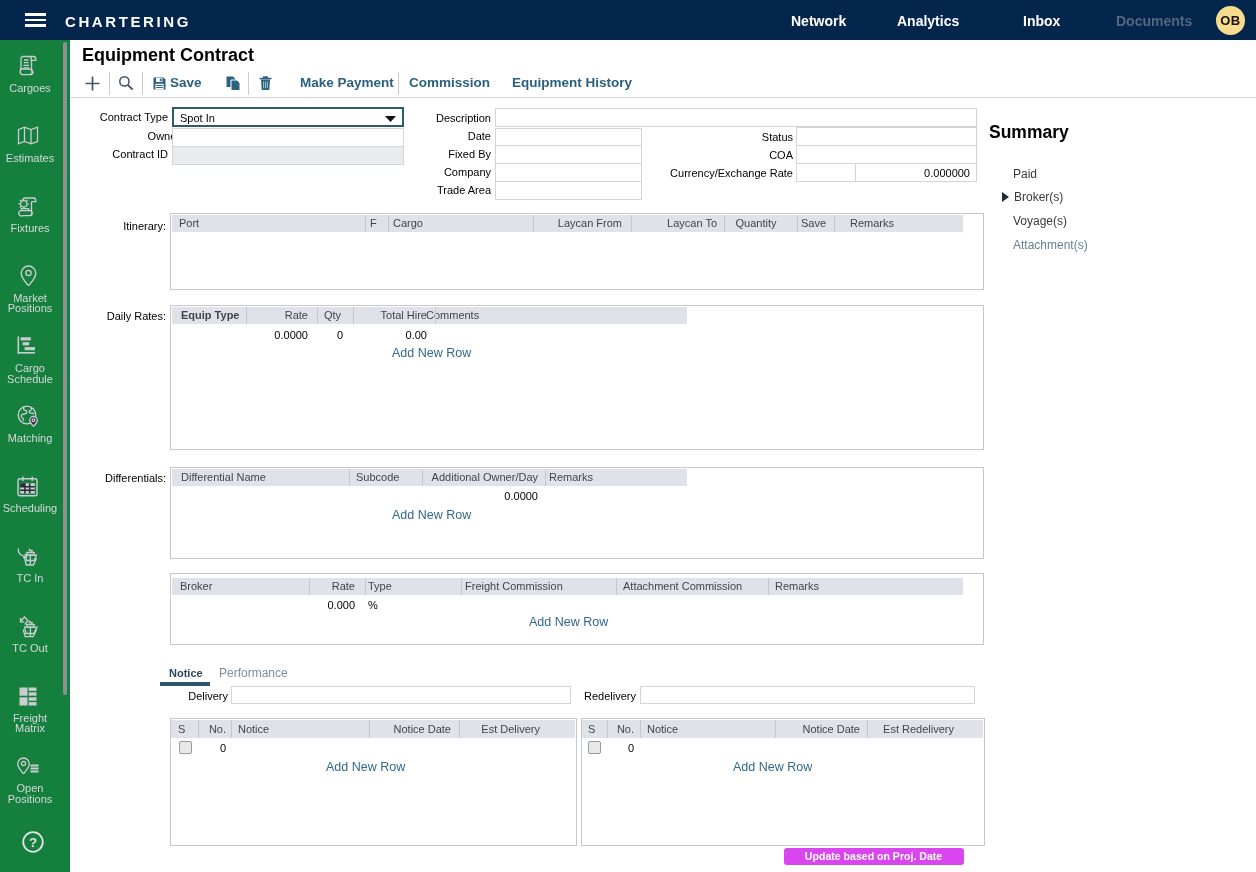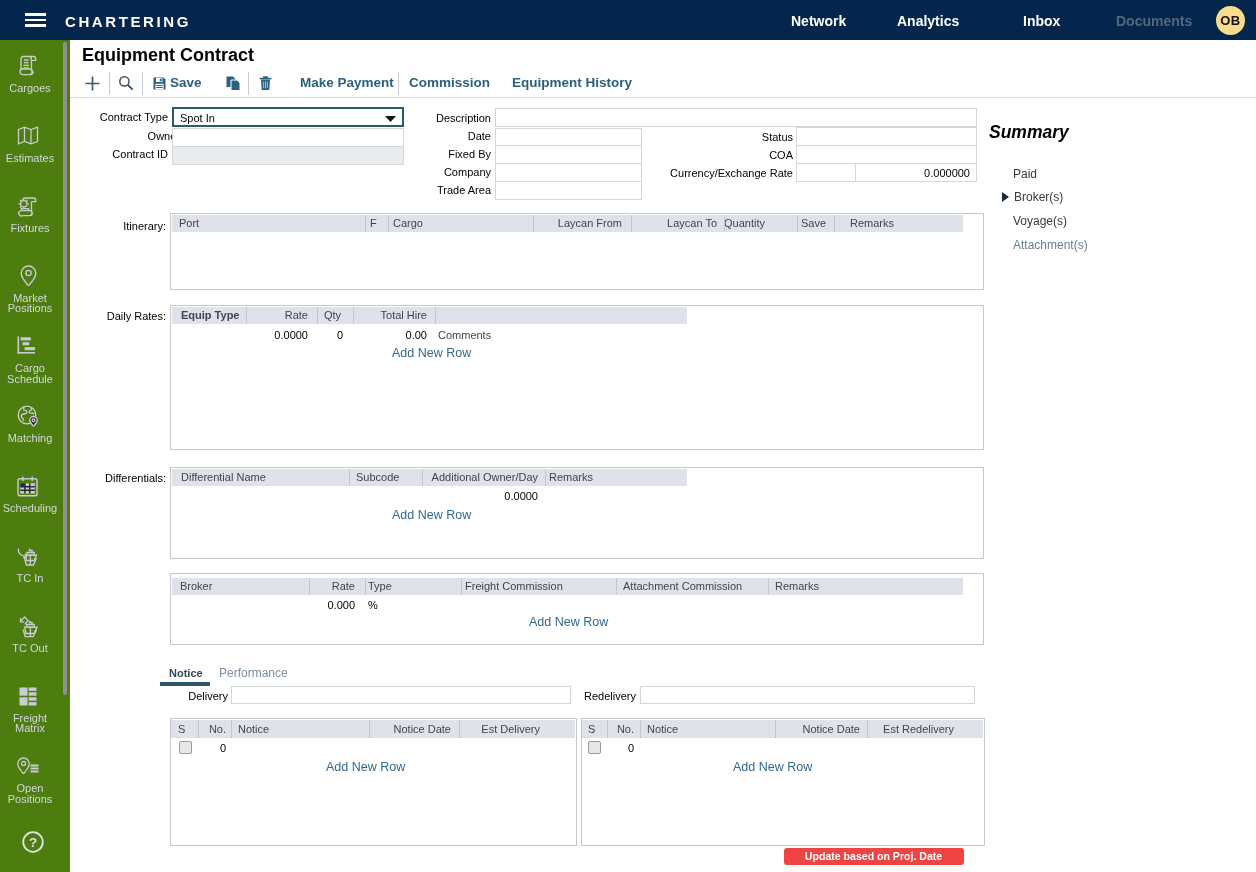--- a/index.html
+++ b/index.html
@@ -7,21 +7,21 @@
 body { font-family:"Liberation Sans", sans-serif; background:#fff; position:relative; }
 .abs { position:absolute; }
 
 #topbar { position:absolute; left:0; top:0; width:1256px; height:40px; background:#04254c; }
 #topbar .burger { position:absolute; left:25px; top:13px; width:21px; height:15px; }
 #topbar .burger div { height:2.5px; background:#fff; margin-bottom:3px; }
 #brand { position:absolute; left:65px; top:13px; color:#fff; font-size:15px; font-weight:bold; letter-spacing:2.6px; }
 .topnav { position:absolute; top:13px; color:#fff; font-size:14px; font-weight:bold; }
 #avatar { position:absolute; left:1216px; top:6px; width:29px; height:29px; border-radius:50%; background:#f7dc8e; color:#18120a; font-weight:bold; font-size:13px; text-align:center; line-height:29px; letter-spacing:0.5px; }
 
-#sidebar { position:absolute; left:0; top:40px; width:70px; height:832px; background:#4d7c0f; }
+#sidebar { position:absolute; left:0; top:40px; width:70px; height:832px; background:#15803d; }
 #sbthumb { position:absolute; left:63px; top:2px; width:4px; height:653px; background:#8d9196; border-radius:2px; }
 .sblbl { position:absolute; left:0; width:60px; text-align:center; color:#d5d8db; font-size:11px; line-height:10.5px; }
 
 .lbl { position:absolute; font-size:11px; color:#000; text-align:right; white-space:nowrap; }
 .fld { position:absolute; background:#fff; border:1px solid #d2d5d9; }
 .fldg { position:absolute; background:#eaebee; border:1px solid #d2d5d9; }
 .hdrcell { position:absolute; font-size:11px; color:#40454c; white-space:nowrap; }
 .val { position:absolute; font-size:11px; color:#000; white-space:nowrap; }
 .addrow { position:absolute; font-size:12.5px; color:#34688c; white-space:nowrap; }
 .box { position:absolute; border:1px solid #c6c8cb; background:#fff; }
@@ -216,56 +216,56 @@
 <div class="lbl" style="left:600px; top:131px; width:193px;">Status</div>
 <div class="lbl" style="left:600px; top:149px; width:193px;">COA</div>
 <div class="lbl" style="left:600px; top:167px; width:193px;">Currency/Exchange Rate</div>
 <div class="fld" style="left:796px; top:127px; width:181px; height:19px;"></div>
 <div class="fld" style="left:796px; top:145px; width:181px; height:19px;"></div>
 <div class="fld" style="left:796px; top:163px; width:60px; height:19px;"></div>
 <div class="fld" style="left:855px; top:163px; width:122px; height:19px;">
     <div class="abs" style="right:6px; top:3px; font-size:11px;padding-left:16px;">0.000000</div>
   </div>
 
-<div class="abs" style="left:989px; top:122px; font-size:17.5px; font-weight:bold; color:#000;font-style:italic;">Summary</div>
+<div class="abs" style="left:989px; top:122px; font-size:17.5px; font-weight:bold; color:#000;">Summary</div>
 <div class="abs" style="left:1013px; top:167px; font-size:12px; color:#3a3a3a;">Paid</div>
 <svg class="abs" style="left:1002px; top:192px;" width="7" height="10" viewBox="0 0 7 10">
     <path d="M0 0 L7 5 L0 10 z" fill="#1c2c3c"></path>
   </svg>
 <div class="abs" style="left:1014px; top:189.5px; font-size:12px; color:#3a3a3a;">Broker(s)</div>
 <div class="abs" style="left:1013px; top:214px; font-size:12px; color:#3a3a3a;">Voyage(s)</div>
 <div class="abs" style="left:1013px; top:238px; font-size:12px; color:#68808f;">Attachment(s)</div>
 
 <div class="tblbl" style="left:0; top:220px; width:166px;">Itinerary:</div>
 <div class="box" style="left:170px; top:213px; width:814px; height:77px;"></div>
 <div class="thead" style="left:172px; top:215px; width:791px; height:17px;"></div>
 <div class="hdrcell" style="left:179px; top:217px;">Port</div>
 <div class="hdrcell" style="left:370px; top:217px;">F</div>
 <div class="hdrcell" style="left:393px; top:217px;">Cargo</div>
 <div class="hdrcell" style="left:533px; top:217px; width:89px; text-align:right;">Laycan From</div>
 <div class="hdrcell" style="left:631px; top:217px; width:86px; text-align:right;">Laycan To</div>
-<div class="hdrcell" style="left:724px; top:217px; width:64px; text-align:left;">Quantity</div>
+<div class="hdrcell" style="left:724px; top:217px; width:64px; text-align:center;">Quantity</div>
 <div class="hdrcell" style="left:801px; top:217px;">Save</div>
 <div class="hdrcell" style="left:850px; top:217px;">Remarks</div>
 <div class="vsep" style="left:365px; top:215px; height:17px;"></div>
 <div class="vsep" style="left:388px; top:215px; height:17px;"></div>
 <div class="vsep" style="left:533px; top:215px; height:17px;"></div>
 <div class="vsep" style="left:631px; top:215px; height:17px;"></div>
 <div class="vsep" style="left:724px; top:215px; height:17px;"></div>
 <div class="vsep" style="left:797px; top:215px; height:17px;"></div>
 <div class="vsep" style="left:834px; top:215px; height:17px;"></div>
 
 <div class="tblbl" style="left:0; top:310px; width:166px;">Daily Rates:</div>
 <div class="box" style="left:170px; top:305px; width:814px; height:145px;"></div>
 <div class="thead" style="left:172px; top:307px; width:515px; height:17px;"></div>
 <div class="hdrcell" style="left:181px; top:309px;font-weight:bold;">Equip Type</div>
 <div class="hdrcell" style="left:246px; top:309px; width:62px; text-align:right;">Rate</div>
 <div class="hdrcell" style="left:324px; top:309px;">Qty</div>
 <div class="hdrcell" style="left:353px; top:309px; width:74px; text-align:right;">Total Hire</div>
-<div class="hdrcell" style="left:438px; top:309px;margin-top:20px;">Comments</div>
+<div class="hdrcell" style="left:426px; top:309px;">Comments</div>
 <div class="vsep" style="left:246px; top:307px; height:17px;"></div>
 <div class="vsep" style="left:317px; top:307px; height:17px;"></div>
 <div class="vsep" style="left:353px; top:307px; height:17px;"></div>
 <div class="vsep" style="left:435px; top:307px; height:17px;"></div>
 <div class="val" style="left:246px; top:329px; width:62px; text-align:right;">0.0000</div>
 <div class="val" style="left:317px; top:329px; width:26px; text-align:right;">0</div>
 <div class="val" style="left:353px; top:329px; width:74px; text-align:right;">0.00</div>
 <div class="addrow" style="left:392px; top:346px;">Add New Row</div>
 
 <div class="tblbl" style="left:0; top:472px; width:166px;">Differentials:</div>
@@ -330,13 +330,13 @@
 <div class="hdrcell" style="left:775px; top:723px; width:85px; text-align:right;">Notice Date</div>
 <div class="hdrcell" style="left:867px; top:723px; width:87px; text-align:right;">Est Redelivery</div>
 <div class="vsep" style="left:607px; top:720px; height:18px;"></div>
 <div class="vsep" style="left:640px; top:720px; height:18px;"></div>
 <div class="vsep" style="left:775px; top:720px; height:18px;"></div>
 <div class="vsep" style="left:867px; top:720px; height:18px;"></div>
 <div class="abs" style="left:588px; top:741px; width:13px; height:13px; background:#e8e8e8; border:1px solid #9a9a9a; border-radius:2px;"></div>
 <div class="val" style="left:607px; top:742px; width:27px; text-align:right;">0</div>
 <div class="addrow" style="left:733px; top:760px;">Add New Row</div>
 
-<div class="abs" style="left:784px; top:848px; width:180px; height:17px; background:#ef4444; border-radius:3px; color:#fff; font-size:11px; font-weight:bold; text-align:center; line-height:17px;"><span style="display:inline-block; transform:scaleX(0.96); transform-origin:center;">Update based on Proj. Date</span></div>
+<div class="abs" style="left:784px; top:848px; width:180px; height:17px; background:#d946ef; border-radius:3px; color:#fff; font-size:11px; font-weight:bold; text-align:center; line-height:17px;"><span style="display:inline-block; transform:scaleX(0.96); transform-origin:center;">Update based on Proj. Date</span></div>
 
 </body></html>

